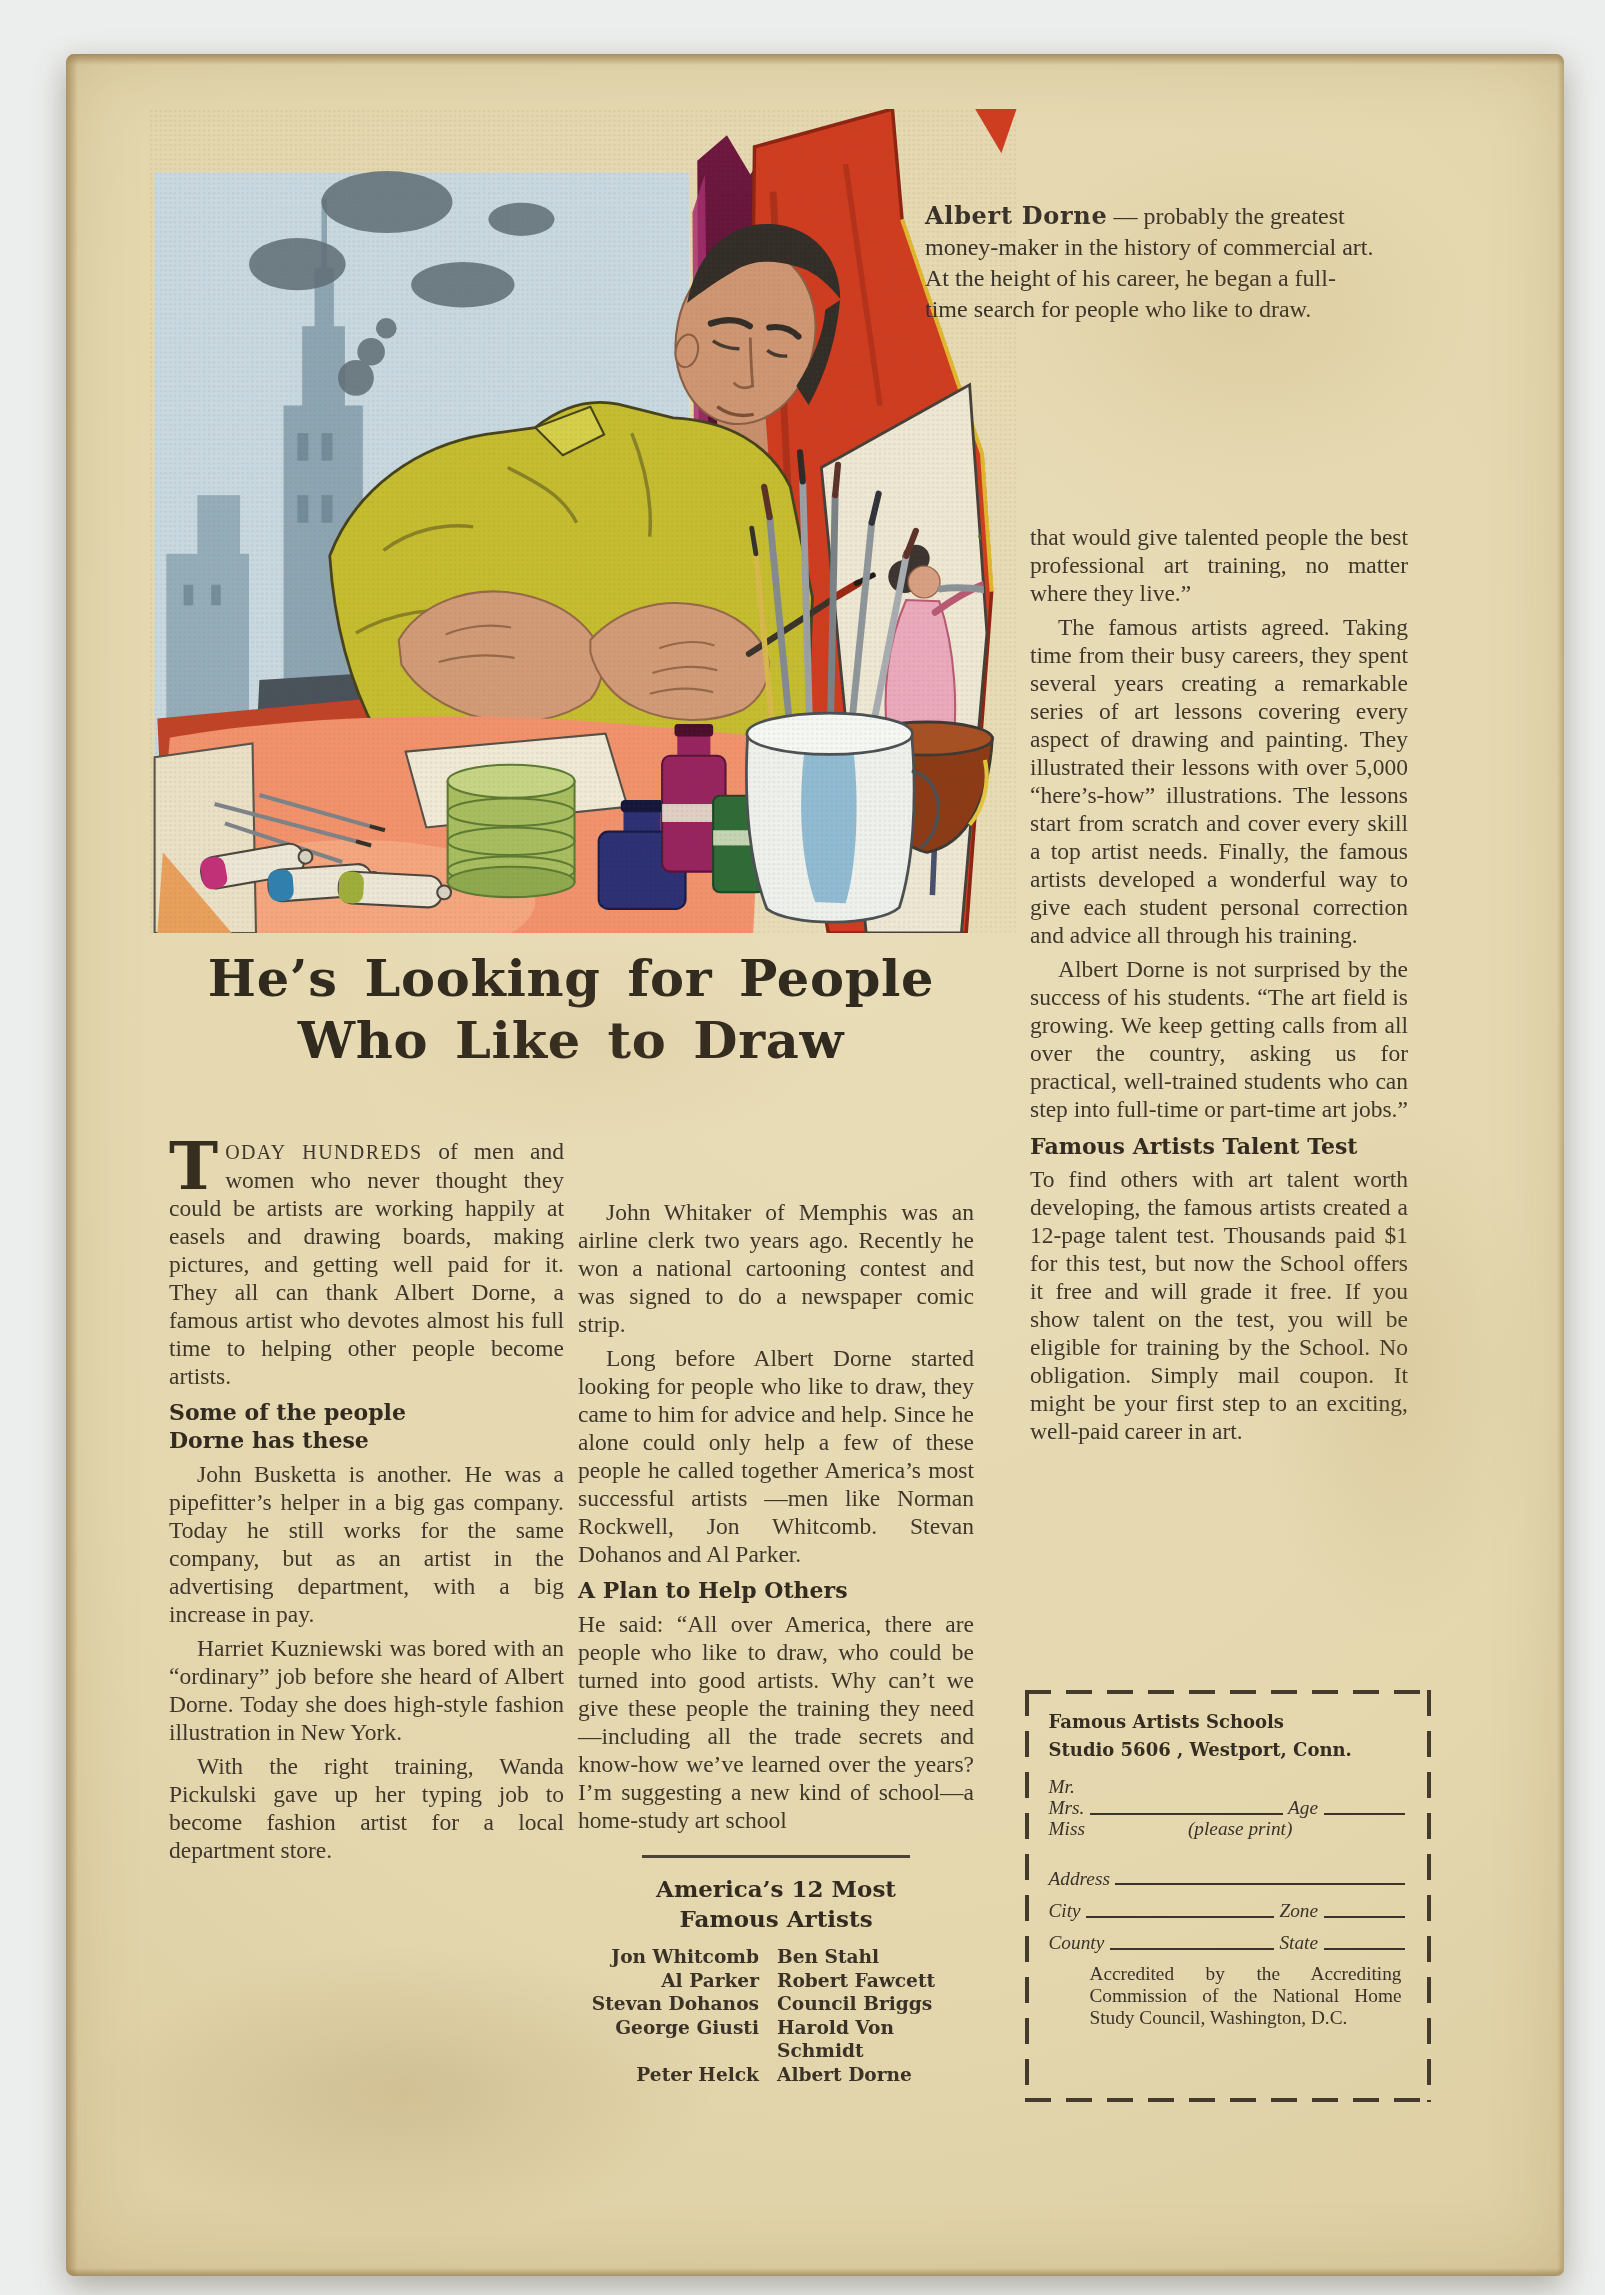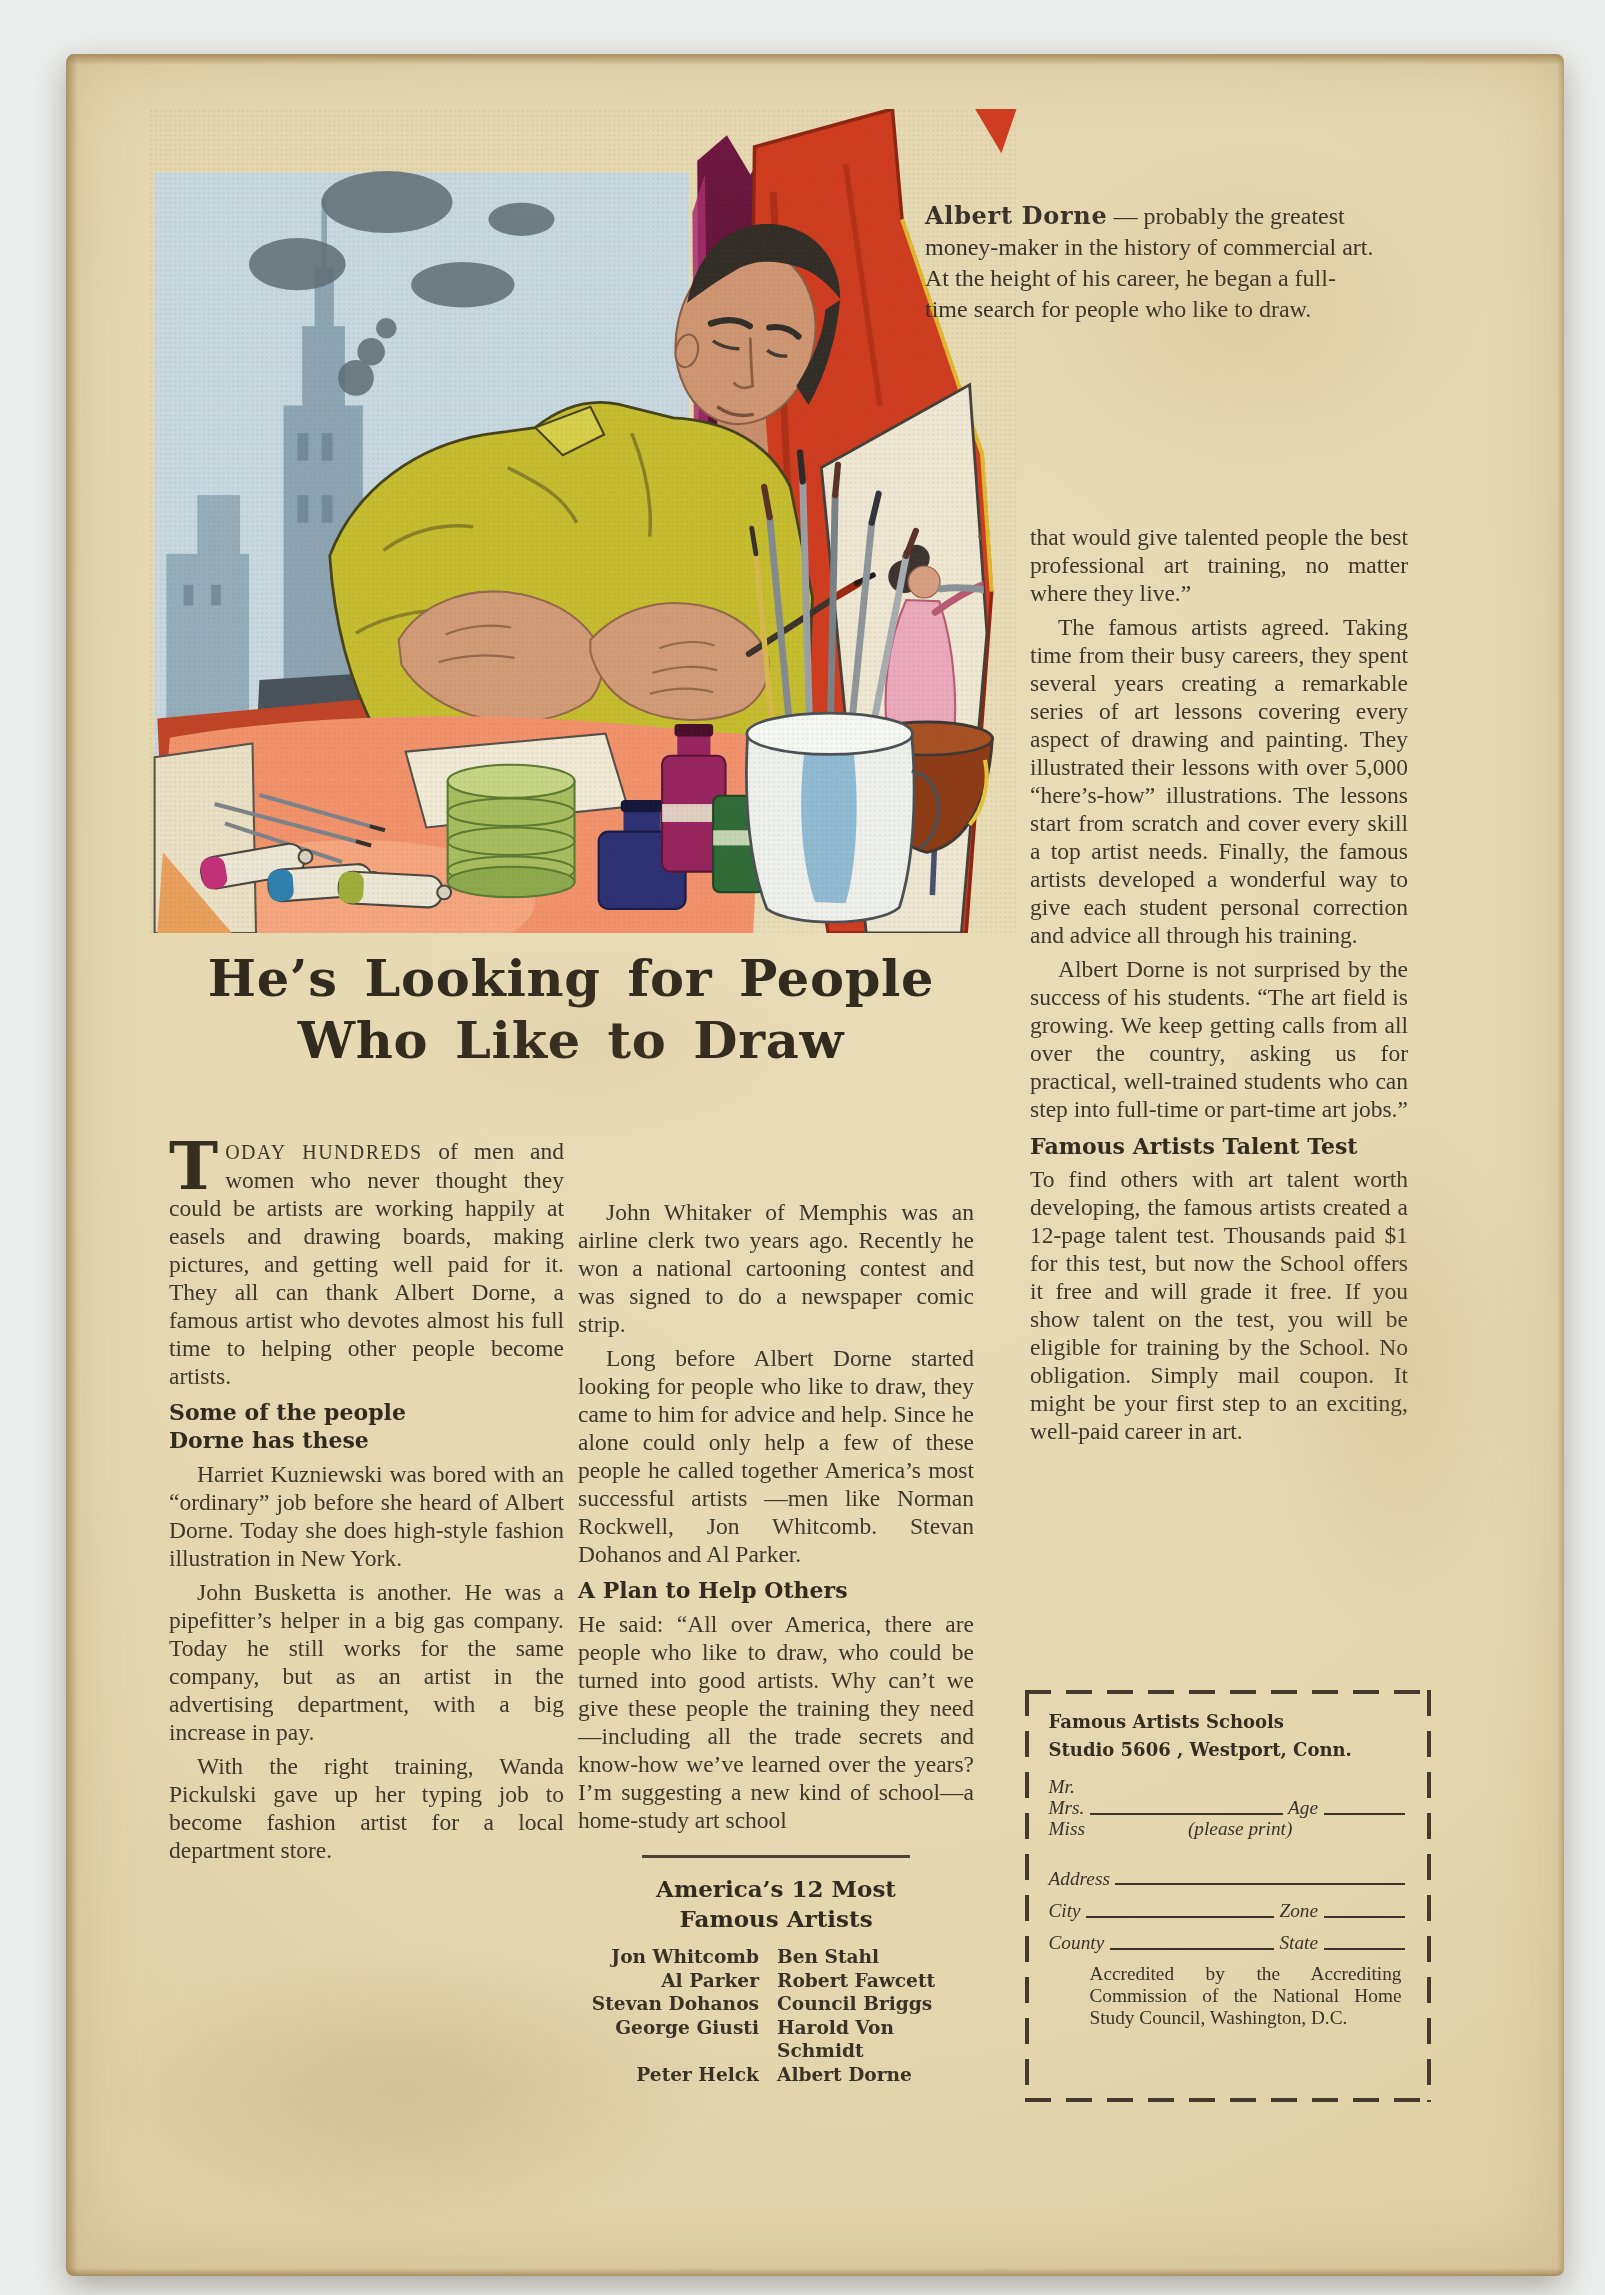--- a/index.html
+++ b/index.html
@@ -300,22 +300,22 @@
       <div>He’s Looking for People</div>
       <div>Who Like to Draw</div>
     </div>
 
     <div class="col col1">
       <p><span class="initial">T</span><span class="lead-caps">ODAY HUNDREDS</span><span> of men and women who never thought they could be artists are working happily at easels and drawing boards, making pictures, and getting well paid for it. They all can thank Albert Dorne, a famous artist who devotes almost his full time to helping other people become artists.</span></p>
       <div class="subhead">
         <div>Some of the people</div>
         <div>Dorne has these</div>
       </div>
+      <p class="indent">John Busketta is another. He was a pipefitter’s helper in a big gas company. Today he still works for the same company, but as an artist in the advertising department, with a big increase in pay.</p>
       <p class="indent">Harriet Kuzniewski was bored with an “ordinary” job before she heard of Albert Dorne. Today she does high-style fashion illustration in New York.</p>
-      <p class="indent">John Busketta is another. He was a pipefitter’s helper in a big gas company. Today he still works for the same company, but as an artist in the advertising department, with a big increase in pay.</p>
       <p class="indent">With the right training, Wanda Pickulski gave up her typing job to become fashion artist for a local department store.</p>
     </div>
 
     <div class="col col2">
       <p class="indent">John Whitaker of Memphis was an airline clerk two years ago. Recently he won a national cartooning contest and was signed to do a newspaper comic strip.</p>
       <p class="indent">Long before Albert Dorne started looking for people who like to draw, they came to him for advice and help. Since he alone could only help a few of these people he called together America’s most successful artists —men like Norman Rockwell, Jon Whitcomb. Stevan Dohanos and Al Parker.</p>
       <div class="subhead">A Plan to Help Others</div>
       <p>He said: “All over America, there are people who like to draw, who could be turned into good artists. Why can’t we give these people the training they need—including all the trade secrets and know-how we’ve learned over the years? I’m suggesting a new kind of school—a home-study art school</p>
 
       <div class="rule"></div>

